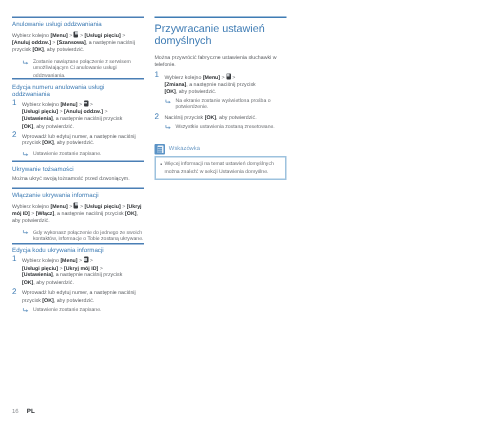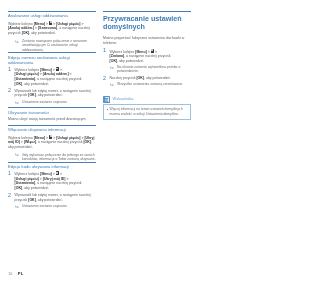--- a/index.html
+++ b/index.html
@@ -36,21 +36,21 @@
     font-size: 4.1px;
     line-height: 5.1px;
     font-weight: normal;
     margin: 0 0 2.2px 0;
     letter-spacing: 0.02px;
   }
   .h-main {
     color: #3f7cb4;
     font-size: 7.2px;
     line-height: 8.4px;
-    font-weight: bold;
+    font-weight: normal;
     margin: 0 0 4.5px 0;
   }
   .rule-thick {
     border-top: 1.1px solid #3f7cb4;
     margin-bottom: 2.6px;
   }
   
   .p {
     color: #5c5f63;
     font-size: 3.5px;

